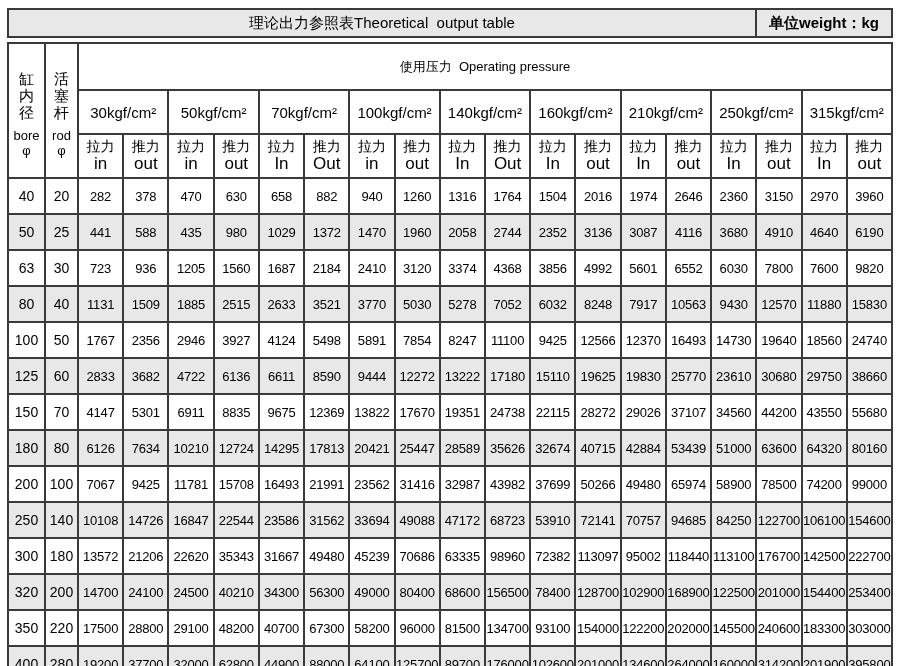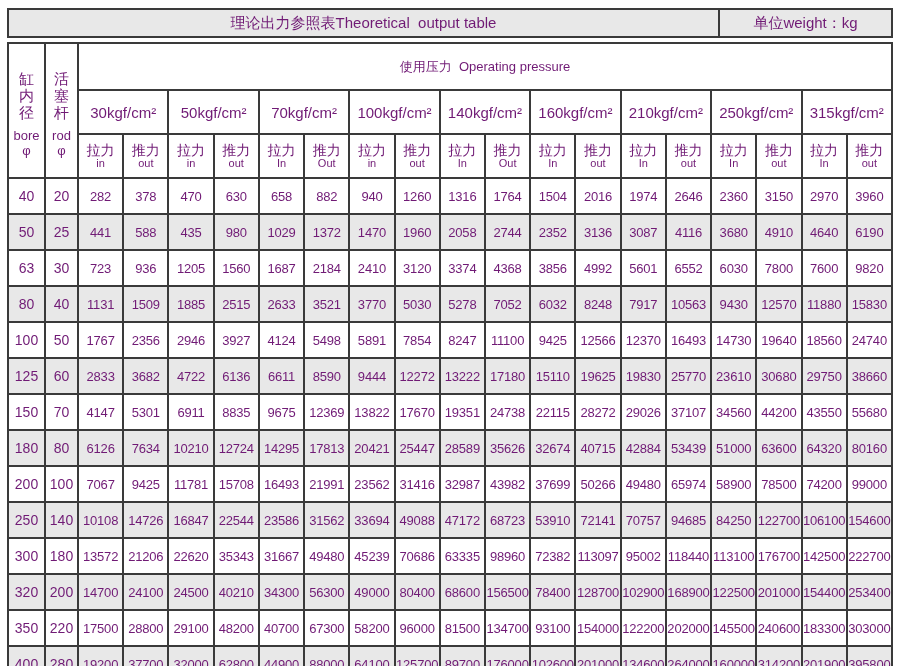--- a/index.html
+++ b/index.html
@@ -1,53 +1,54 @@
 <!DOCTYPE html>
 <html><head>
 <meta charset="utf-8">
 <style>
   html,body{margin:0;padding:0;background:#ffffff;}
   .page{
     width:900px;height:666px;box-sizing:border-box;
     padding:8px 7px;background:#ffffff;
     font-family:"Liberation Sans","DejaVu Sans",sans-serif;
-    color:#701a75;overflow:hidden;
+    color:#000000;overflow:hidden;
   }
   
   .title-bar{
     display:flex;border:2px solid #3a3a3a;background:#e8e8e8;
     height:30px;box-sizing:border-box;margin-bottom:4px;
   }
   .title-main{
     flex:1;display:flex;align-items:center;justify-content:center;
     font-size:15px;border-right:2px solid #3a3a3a;white-space:pre;
   }
   .title-unit{
-    width:171px;display:flex;align-items:center;justify-content:center;
+    width:134px;display:flex;align-items:center;justify-content:center;
     font-size:15px;
+    font-weight:bold;
   }
   
   table{
     width:100%;border-collapse:collapse;table-layout:fixed;
     border:2px solid #3a3a3a;
   }
   th,td{
     border:2px solid #3a3a3a;text-align:center;vertical-align:middle;
     padding:0;background:#ffffff;font-weight:normal;overflow:hidden;
   }
   tr.alt td{background:#e8e8e8;}
   thead tr.r1 th{height:45px;}
   thead tr.r2 th{height:42px;font-size:15px;}
   thead tr.r3 th{height:42px;margin-top:8px;}
   th.vcell{font-size:15px;line-height:1.12;}
   .vstack{width:1.05em;margin:8px auto;word-break:break-all;}
   .vlat{font-size:13px;line-height:1.1;}
   .pressure-title{font-size:13px;white-space:pre;}
   th.sub .cn{font-size:14px;line-height:1.1;}
-  th.sub .en{font-size:11px;line-height:1.05;}
+  th.sub .en{font-size:17px;line-height:1.05;}
   tbody td{height:34px;font-size:13px;letter-spacing:-0.2px;white-space:nowrap;}
   tbody td.keycol{font-size:14px;letter-spacing:0;margin-top:40px;}
 </style>
 </head>
 <body>
 
 <div class="page">
 
   <div class="title-bar">
     <div class="title-main">理论出力参照表Theoretical  output table</div>

